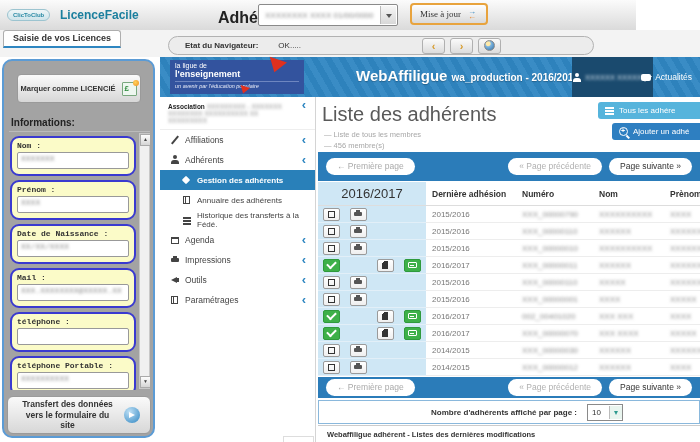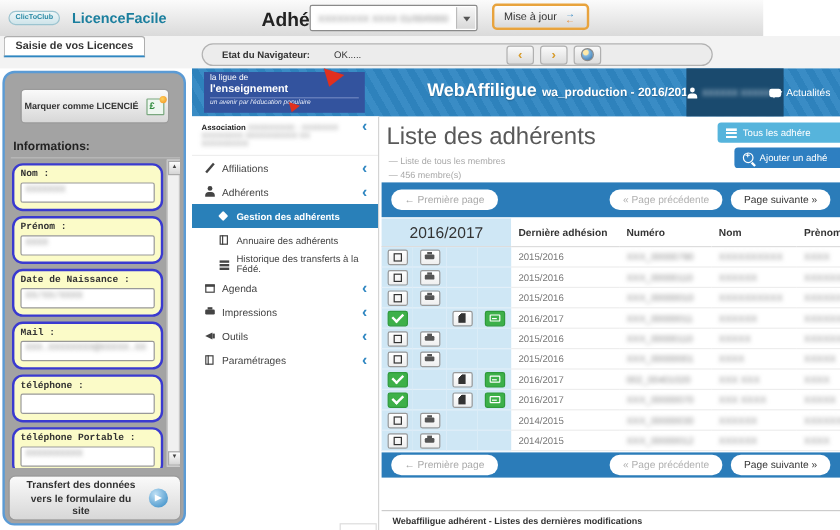--- a/index.html
+++ b/index.html
@@ -16,21 +16,21 @@
   .brand{position:absolute;left:60px;top:8px;font-size:12px;font-weight:bold;color:#1b7f9e;}
   .adh-label{position:absolute;left:218px;top:9px;font-size:16px;font-weight:bold;color:#222;}
   .adh-select{position:absolute;left:258px;top:4px;width:138px;height:20px;background:#fff;
     border:1px solid #8a8a8a;border-radius:2px;display:flex;align-items:center;}
   .adh-select .sel-val{flex:1;padding-left:6px;font-size:8px;color:#8a8a8a;white-space:nowrap;overflow:hidden;}
   .sel-arrow{width:15px;height:18px;margin:0 1px;background:linear-gradient(#f6f6f6,#d8d8d8);
     border-left:1px solid #bbb;display:flex;align-items:center;justify-content:center;}
   .sel-arrow i{width:0;height:0;border:3px solid transparent;border-top:4px solid #555;margin-top:4px;}
   .update-btn{position:absolute;left:410px;top:3px;height:22px;padding:0 8px;box-sizing:border-box;
     border:2px solid #e8a33d;border-radius:4px;background:linear-gradient(#fefefe,#d9d9d9);
-    display:flex;align-items:center;gap:7px;font-size:9px;color:#333;cursor:pointer;}
+    display:flex;align-items:center;gap:7px;font-size:9px;color:#333;cursor:pointer;font-family:Liberation Serif, serif;}
   .refresh-icon{display:block;width:10px;}
   .refresh-icon::before{content:"→";display:block;font-size:8px;line-height:5px;color:#2f86c2;font-weight:bold;}
   .refresh-icon::after{content:"←";display:block;font-size:8px;line-height:5px;color:#e8872a;font-weight:bold;}
   #chromeband{position:absolute;left:0;top:30px;width:700px;height:27px;background:#f3f3f3;}
   #tab{position:absolute;left:3px;top:30px;height:15px;line-height:15px;padding:0 9px;background:#fff;
     border:1px solid #aeaeae;border-bottom:2px solid #2e86c1;border-radius:3px 3px 0 0;
     font-size:9px;font-weight:bold;color:#333;}
   #statusbar{position:absolute;left:168px;top:36px;width:426px;height:19px;box-sizing:border-box;
     border:1px solid #b2b2b2;border-radius:10px;background:#ececec;display:flex;align-items:center;font-size:8px;color:#333;}
   #statusbar .st-label{font-weight:bold;margin-left:16px;}
@@ -593,16 +593,25 @@
           <span class="masked">XXXX</span>
         </div>
       </div>
 
     <div class="pagbar pag-bottom">
       <span class="pill disabled">← Première page</span>
       <span class="pill prev">« Page précédente</span>
       <span class="pill next">Page suivante »</span>
     </div>
 
+    <div class="perpage">
+      <span class="pp-label">Nombre d'adhérents affiché par page :</span>
+      <span class="pp-select">
+        <span class="pp-val">10</span>
+        <span class="pp-arrow">
+            <i></i>
+          </span>
+      </span>
+    </div>
 
     <div class="web-footer">Webaffiligue adhérent - Listes des dernières modifications</div>
   </div>
 </div>
 
 </body></html>

